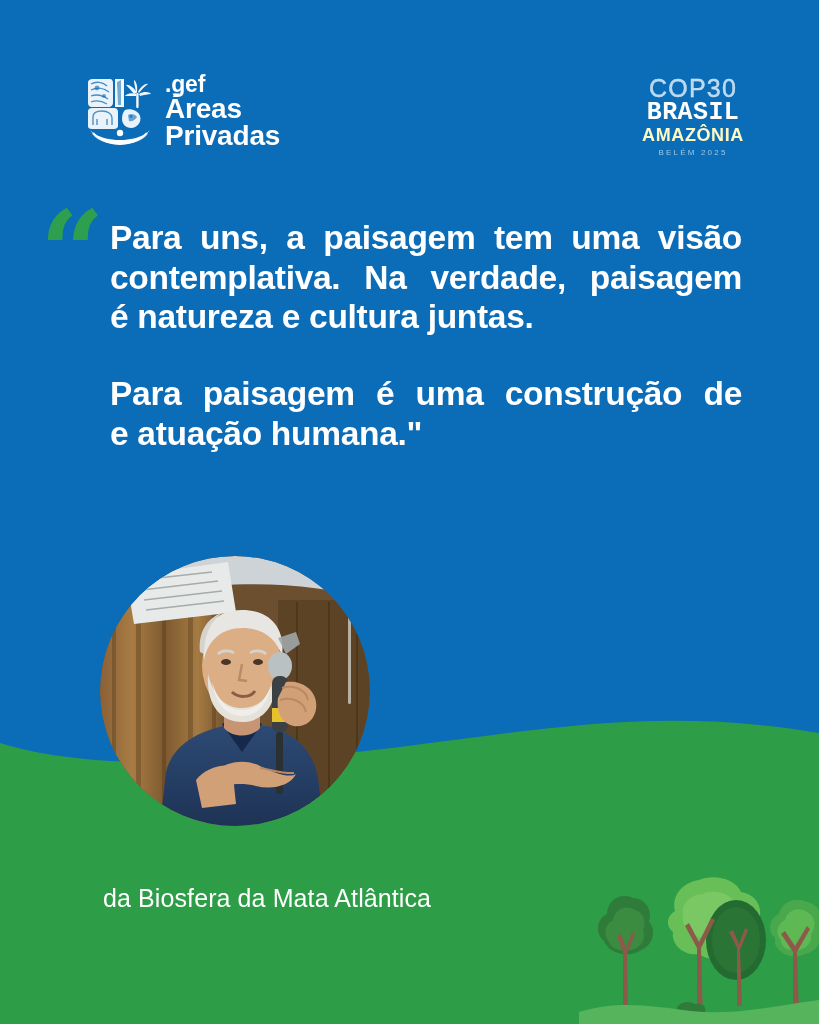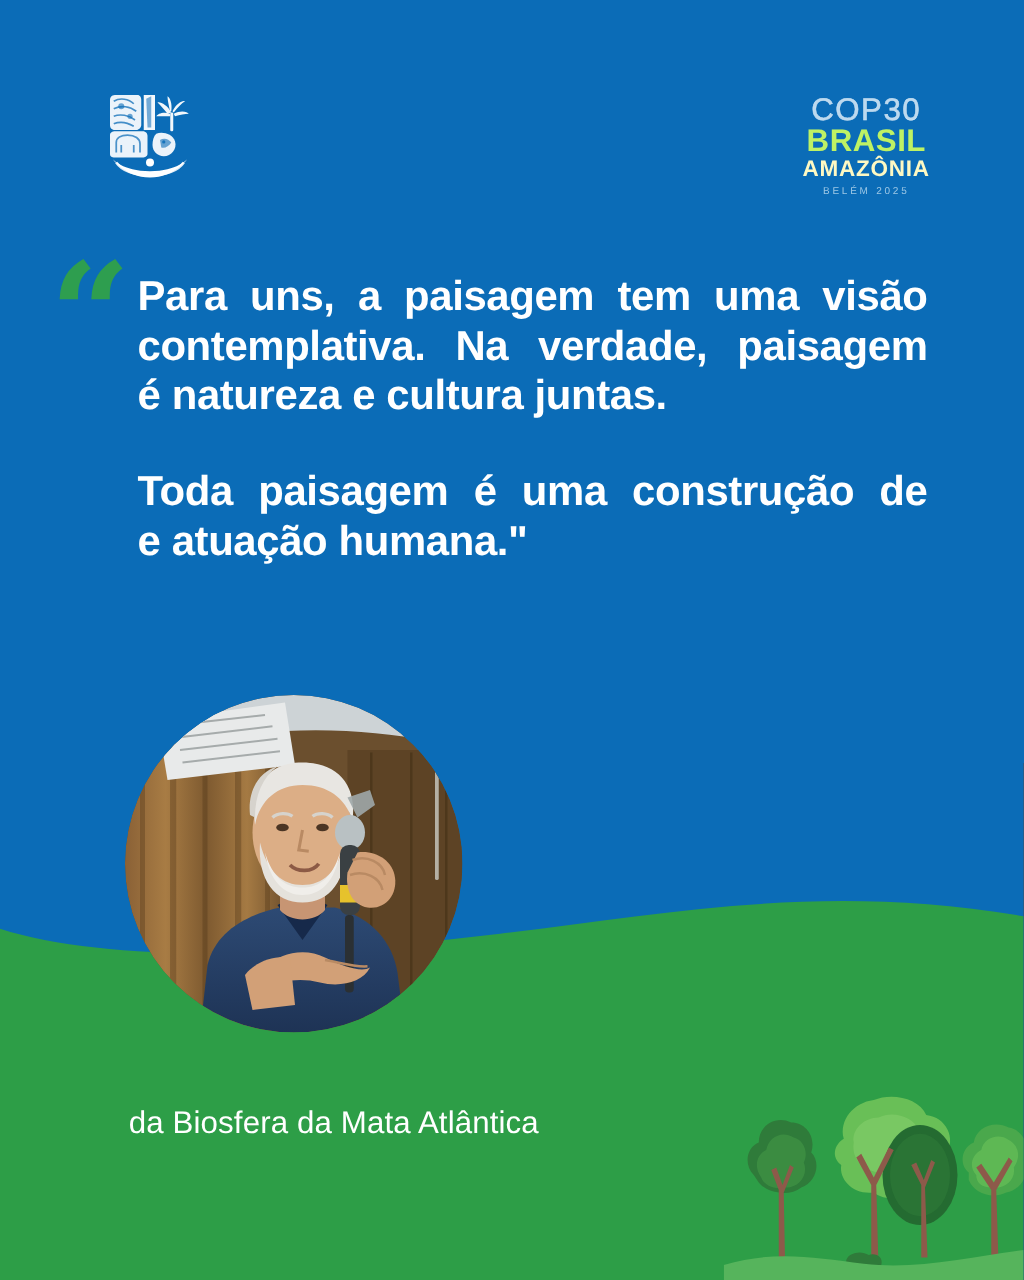--- a/index.html
+++ b/index.html
@@ -48,22 +48,22 @@
     position:absolute; right:75px; top:76px;
     width:102px; text-align:center;
   }
   .cop-30 {
     font-size:25px; letter-spacing:1.2px;
     color:#bcd9ef; line-height:1;
     font-weight:300;
     -webkit-text-stroke:0.4px #cfe4f3;
   }
   .cop-brasil {
-    font-size:25px; font-weight:bold; color:#bef264;
-    letter-spacing:0.4px; line-height:1.05; margin-top:-1px;
+    font-size:25px; font-weight:bold; color:#ffffff;
+    letter-spacing:0.4px; line-height:1.05; margin-top:-1px;font-family:Liberation Mono, monospace;
   }
   .cop-amazonia {
     font-size:18px; font-weight:bold; color:#fef9c3;
     letter-spacing:0.6px; line-height:1.05;
   }
   .cop-belem {
     font-size:8px; font-weight:normal; color:#9ec8e6;
     letter-spacing:2.2px; margin-top:3px;
   }
 
@@ -155,20 +155,25 @@
 
           <path d="M41 34 C46 32 54 34 56 40 C58 46 53 52 47 52 C42 52 38 48 38 43 C38 39 39 36 41 34 Z" fill="#ffffff" opacity="0.92"></path>
           <path d="M44 39 C47 37 51 38 53 41 C51 44 48 46 45 45 Z" fill="#0b6cb7" opacity="0.6"></path>
           <circle cx="47" cy="40.5" r="1.3" fill="#0b6cb7" opacity="0.85"></circle>
 
           <path d="M6 54 C6 54 16 69 36 69 C56 69 66 54 66 54 C66 54 58 64 36 64 C14 64 6 54 6 54 Z" fill="#ffffff"></path>
           <path d="M9 57 C14 64 23 67 36 67 C49 67 58 64 63 57" stroke="#ffffff" stroke-width="2.2" fill="none" opacity="0.85"></path>
           <circle cx="36" cy="57" r="3.2" fill="#ffffff"></circle>
         </svg>
       </span>
+      <span class="gef-wordmark">
+        <span class="l1">.gef</span>
+        <span class="l2">Áreas</span>
+        <span class="l3">Privadas</span>
+      </span>
     </div>
 
     <div class="cop-logo">
       <div class="cop-30">COP30</div>
       <div class="cop-brasil">BRASIL</div>
       <div class="cop-amazonia">AMAZÔNIA</div>
       <div class="cop-belem">BELÉM 2025</div>
     </div>
 
   </div>
@@ -176,21 +181,21 @@
   <div class="quote-mark">“</div>
 
   <div class="quote-body">
     <div class="quote-para">
       <div class="justified">Para uns, a paisagem tem uma visão</div>
       <div class="justified">contemplativa. Na verdade, paisagem</div>
       <div class="plain">é natureza e cultura juntas.</div>
     </div>
     <div class="gap"></div>
     <div class="quote-para">
-      <div class="justified">Toda paisagem é uma construção de</div>
+      <div class="justified">Para paisagem é uma construção de</div>
       <div class="plain">e atuação humana."</div>
     </div>
   </div>
 
   <div class="portrait">
     <div class="portrait-art">
       <svg viewBox="0 0 270 270" aria-hidden="true">
         <defs>
           <clipPath id="circ">
               <circle cx="135" cy="135" r="135"></circle>

